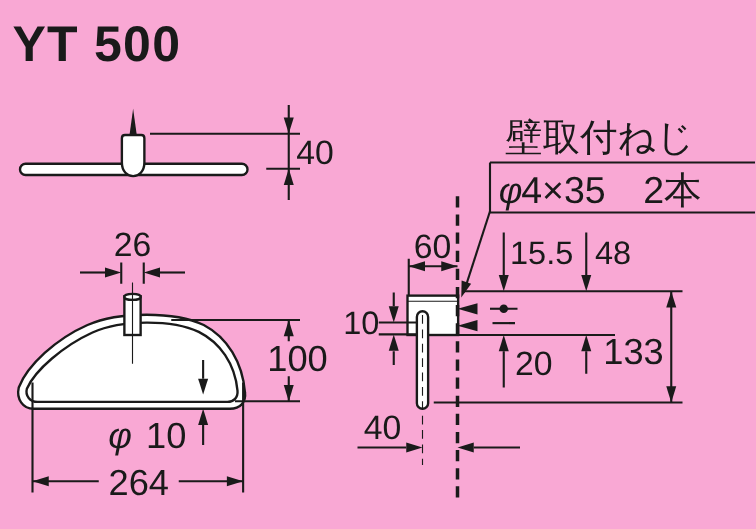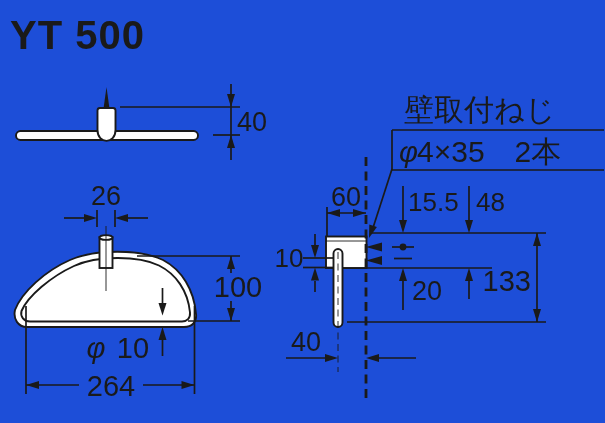--- a/index.html
+++ b/index.html
@@ -1,16 +1,16 @@
 <!DOCTYPE html>
 <html><head>
 <meta charset="utf-8">
 <style>
   html,body{margin:0;padding:0;background:#ffffff;}
-  .stage{position:relative;width:605px;height:423px;background:#1d4ed8;overflow:hidden;}
+  .stage{position:relative;width:605px;height:423px;background:#f9a8d4;overflow:hidden;}
   svg{display:block;}
   text{font-family:"Liberation Sans","DejaVu Sans",sans-serif;fill:#1a1a1a;}
   .title-txt{font-size:40px;font-weight:bold;letter-spacing:1px;}
   .dim{font-size:27px;}
   .dim-sm{font-size:26px;}
   .dim-lg{font-size:29px;}
   .jp{font-size:30px;}
   .phi{font-size:29px;font-style:italic;}
   .ln{stroke:#1a1a1a;stroke-width:1.7;fill:none;}
   .ln-thin{stroke:#1a1a1a;stroke-width:0.9;fill:none;}

